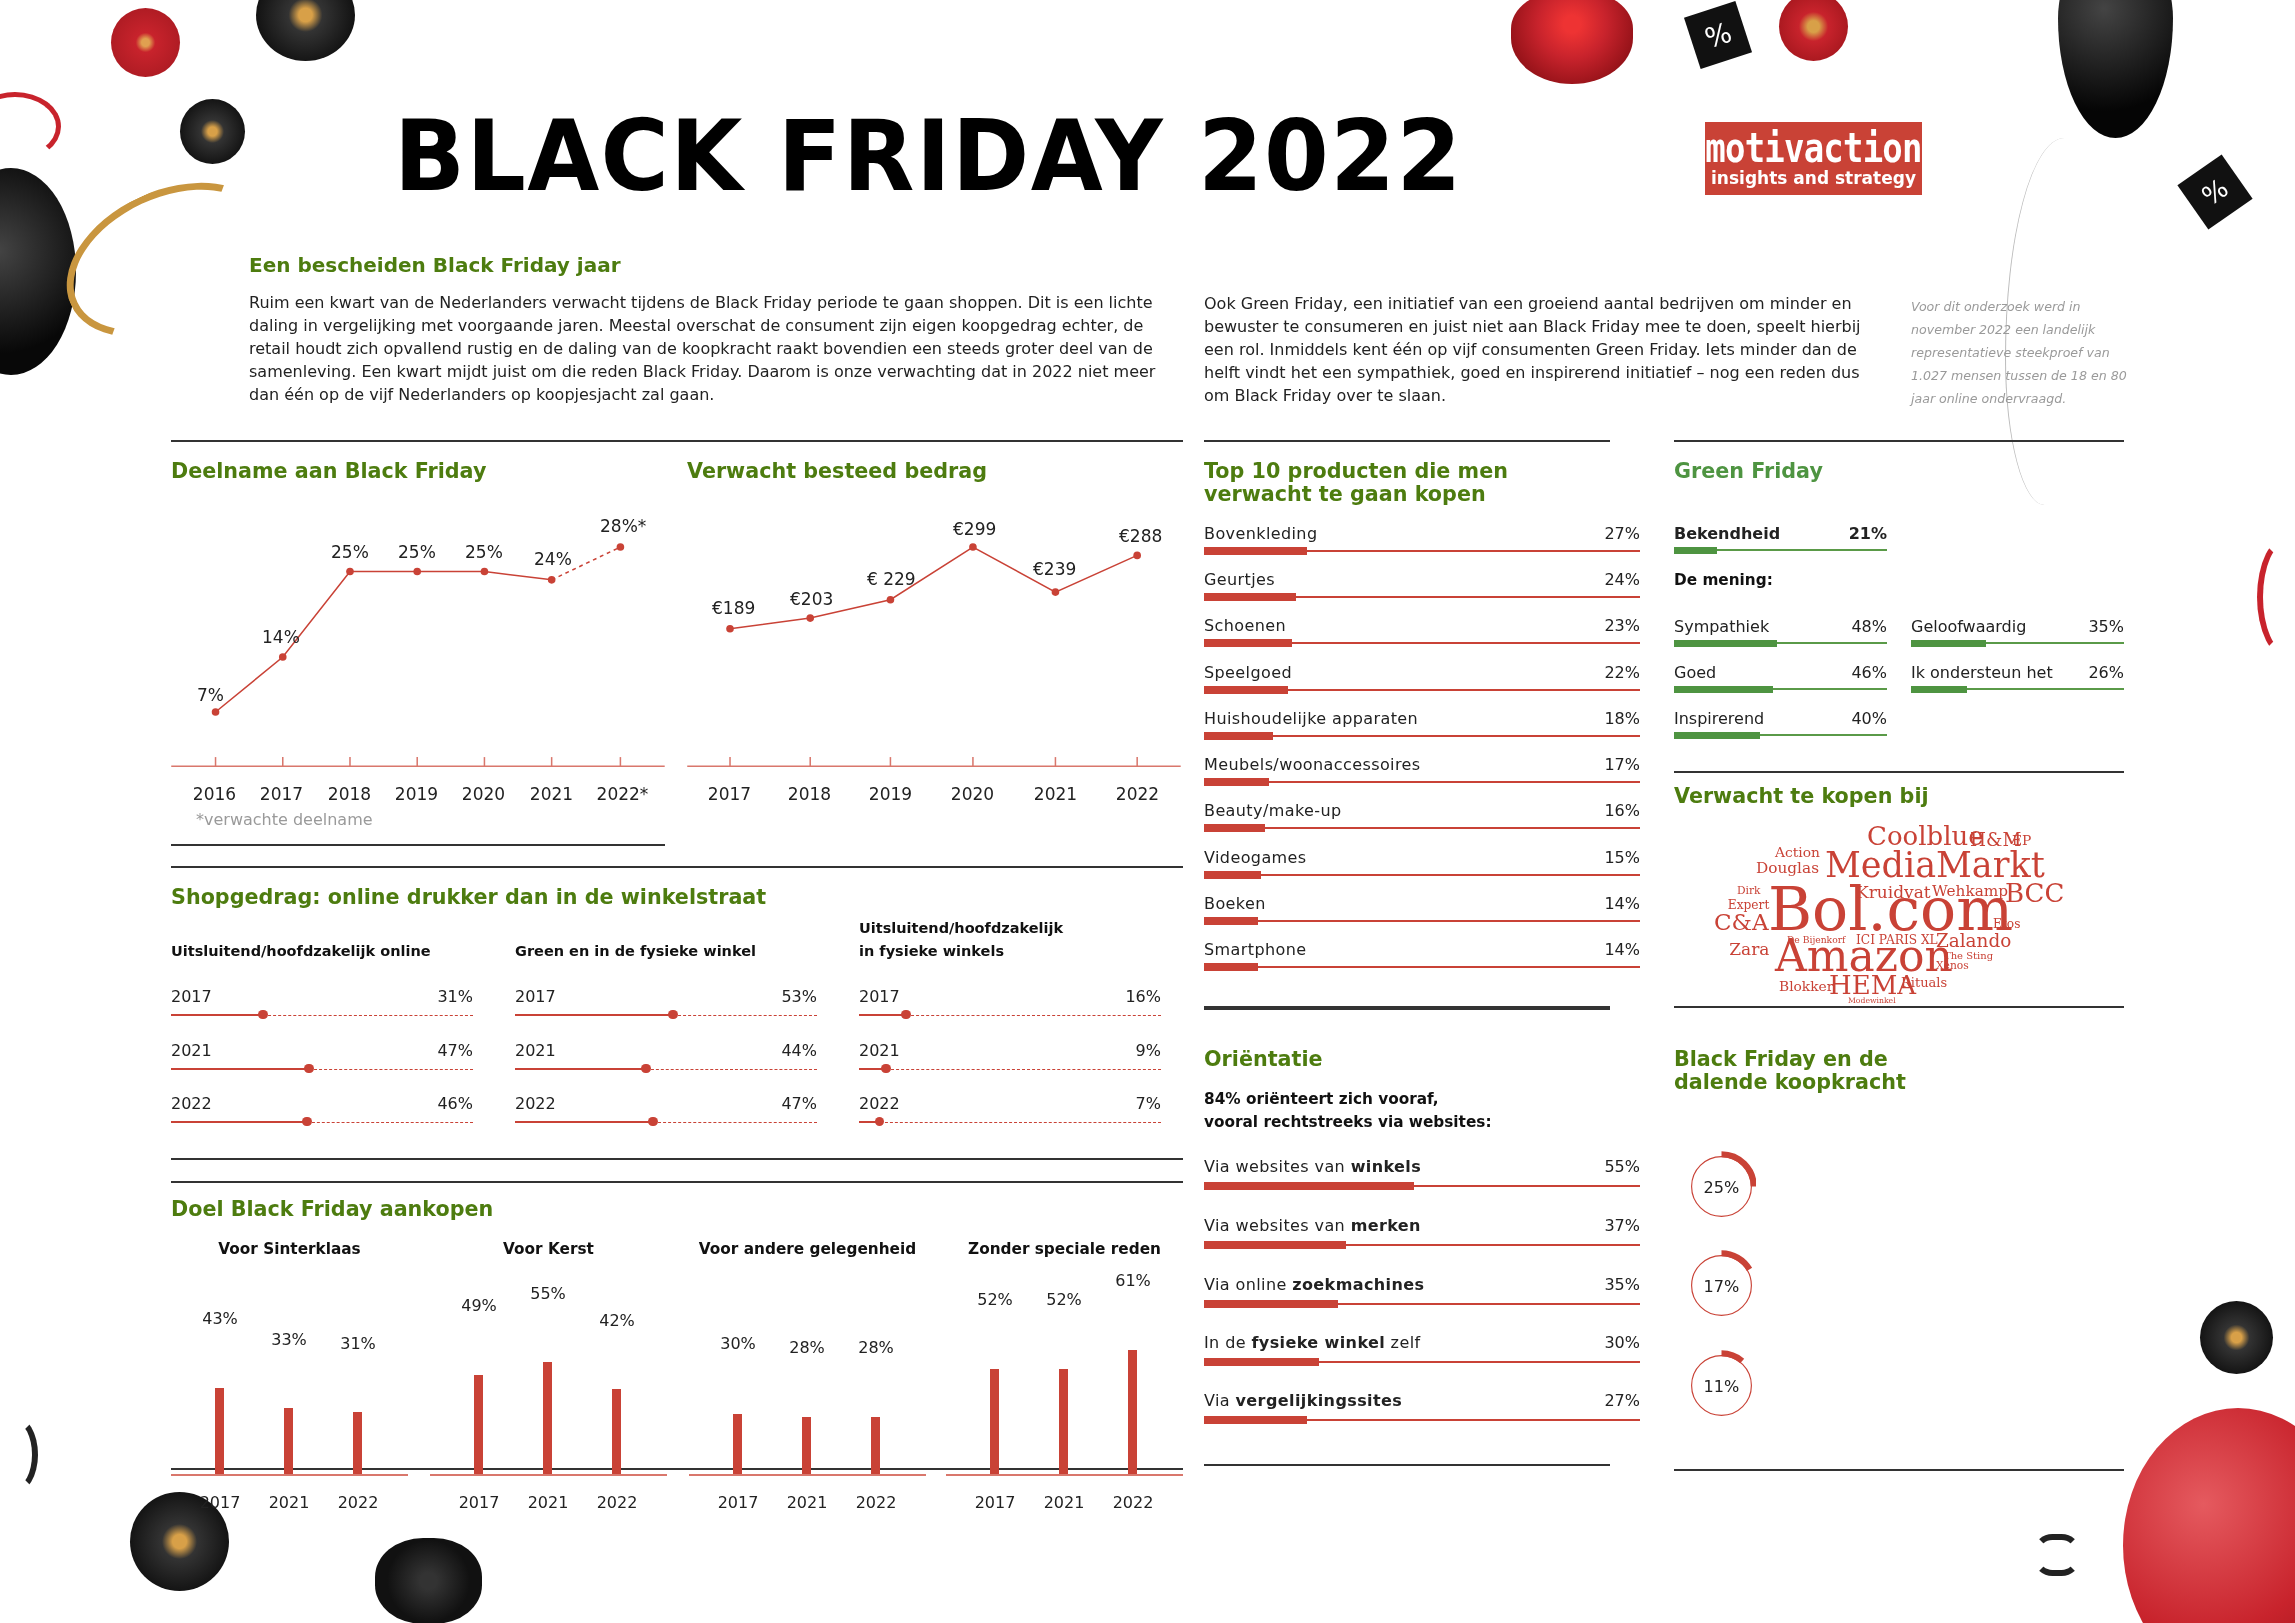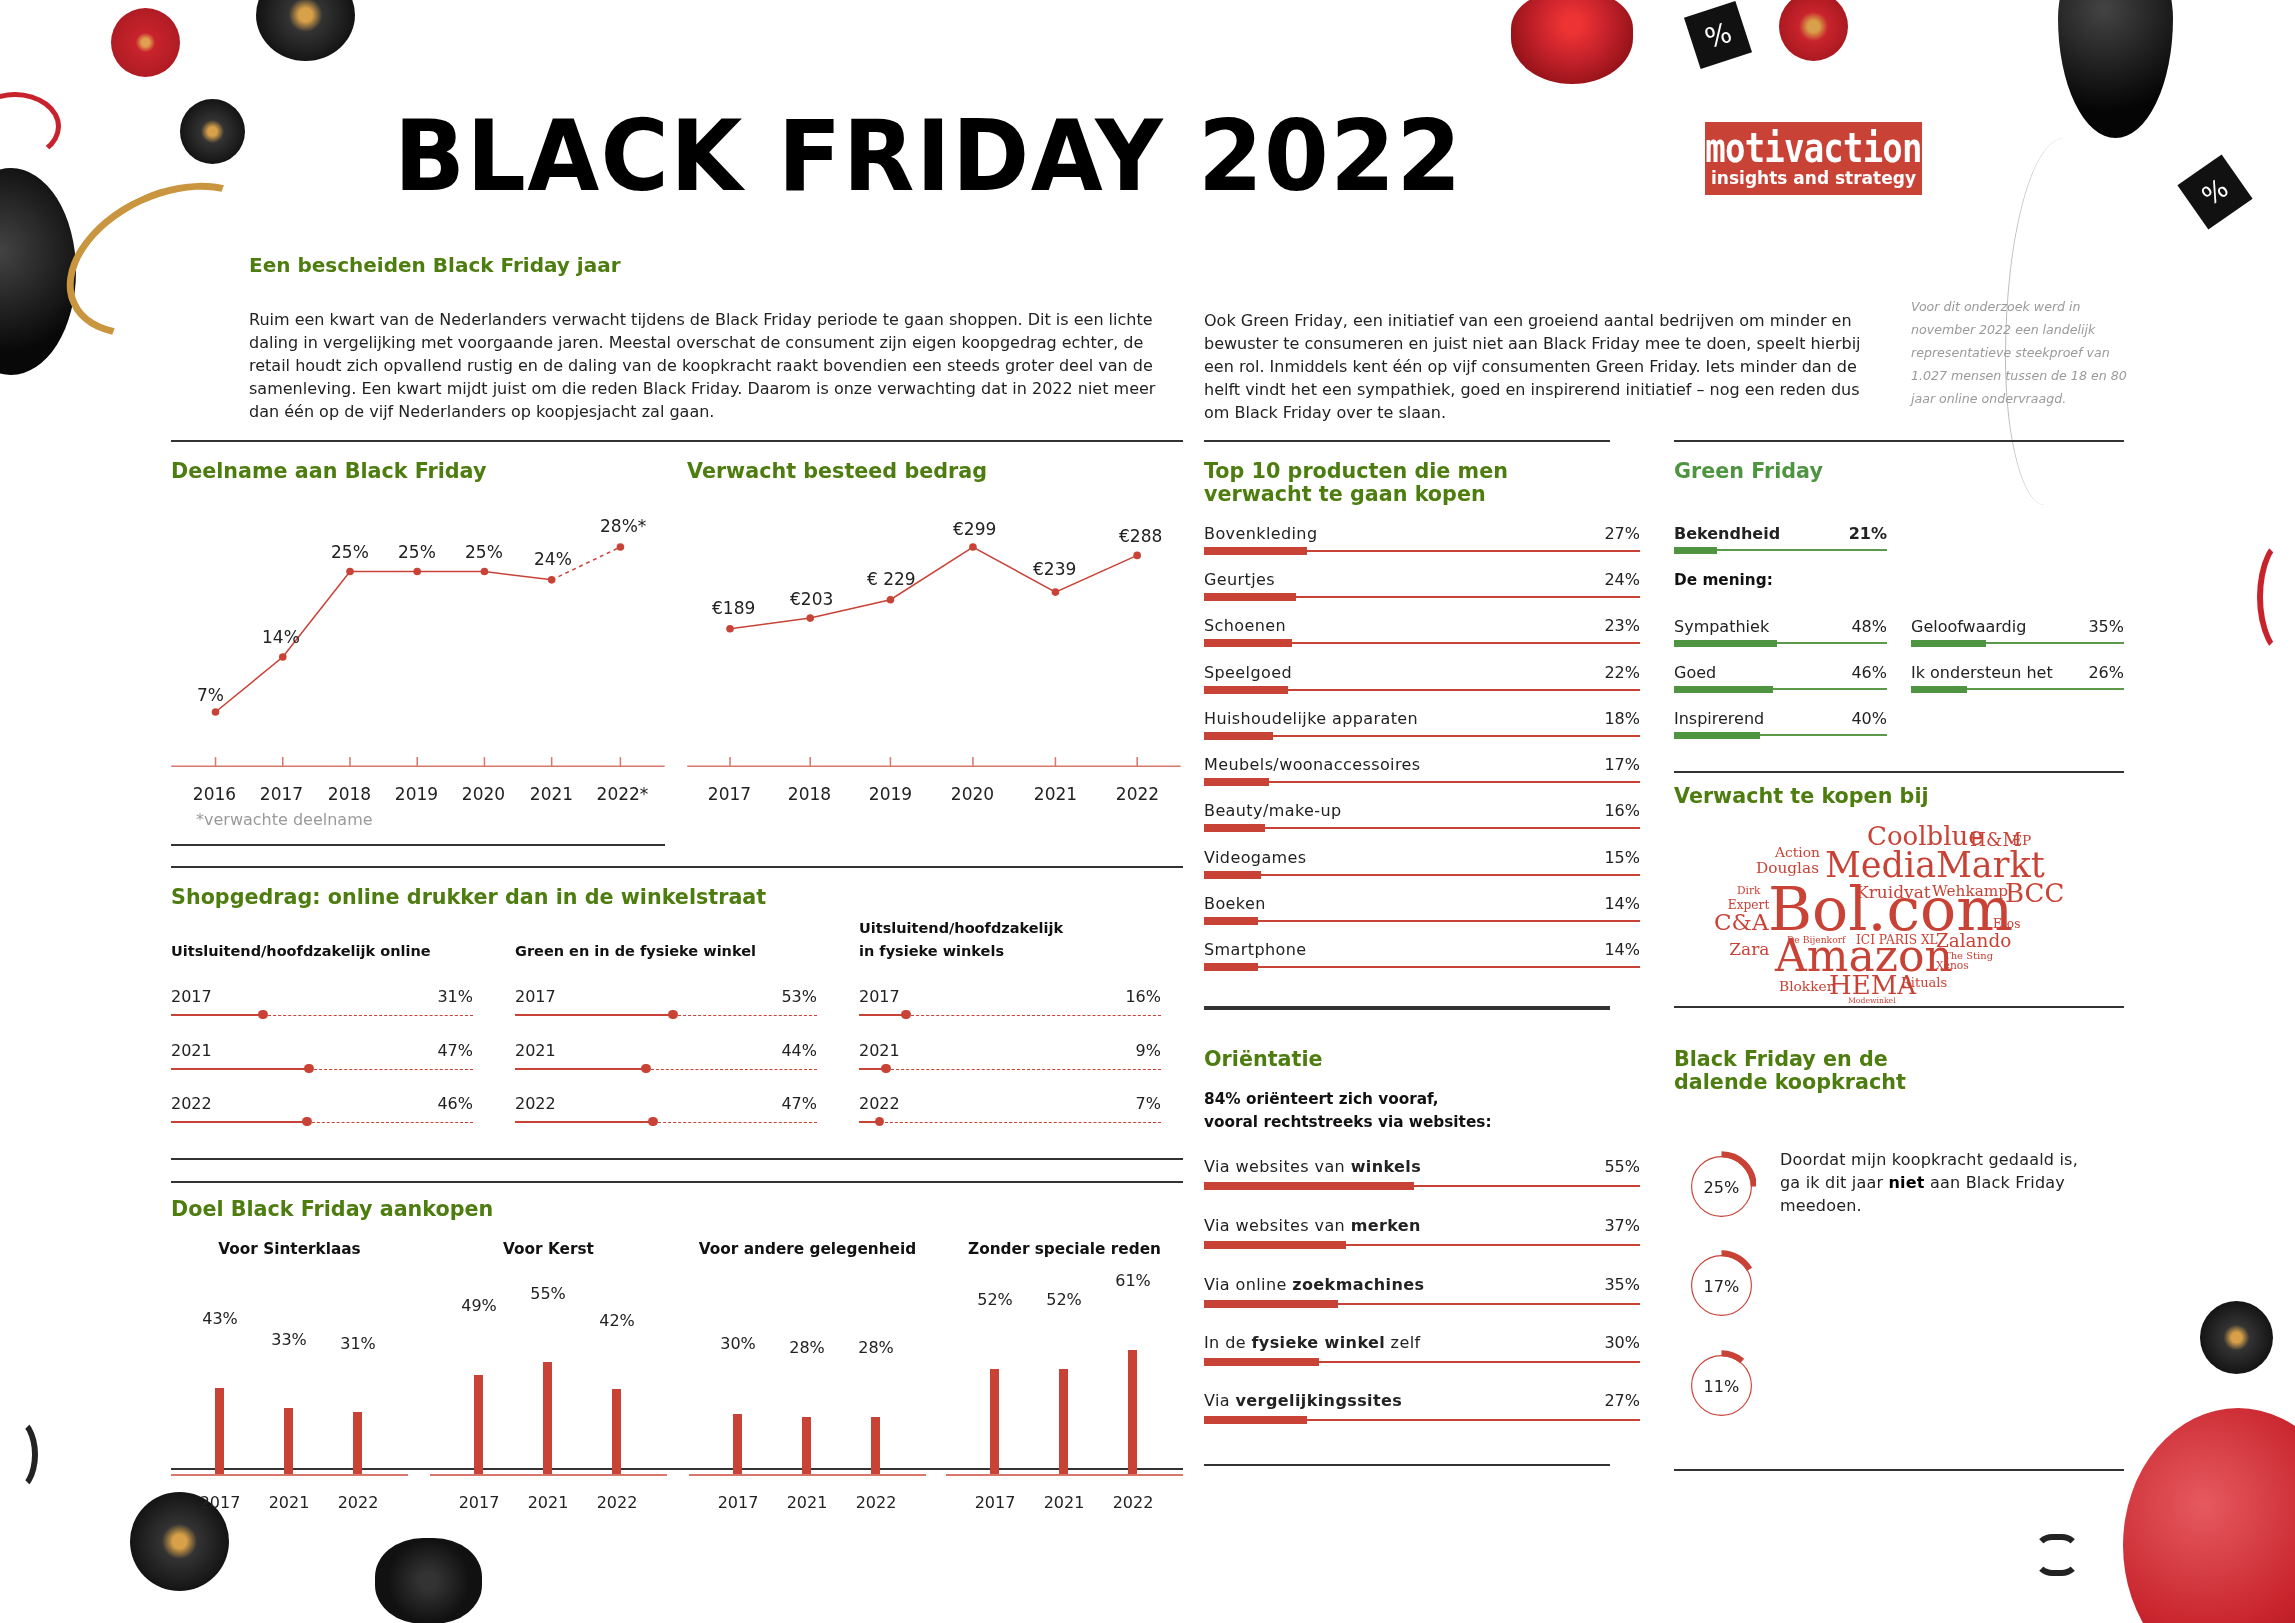--- a/index.html
+++ b/index.html
@@ -4,21 +4,21 @@
 <style>
   * { box-sizing: border-box; margin: 0; padding: 0; }
   html, body { width: 2295px; height: 1624px; background: #ffffff; overflow: hidden; }
   body { position: relative; font-family: "DejaVu Sans", "Liberation Sans", sans-serif; color: #111; }
   .abs { position: absolute; }
   .title { left: 394px; top: 107px; font-size: 98px; font-weight: 900; letter-spacing: 1.5px; font-family: "DejaVu Sans", sans-serif; color: #000; line-height: 1; transform: scaleX(0.95); transform-origin: left; }
   .logo { left: 1705px; top: 122px; width: 219px; width: 217px; height: 73px; background: #c94236; color: #fff; text-align: center; padding-top: 9.2px; }
   .logo .l1 { font-family: "DejaVu Sans Mono", monospace; font-weight: bold; font-size: 34px; line-height: 34px; letter-spacing: -0.8px; transform: scaleY(1.2); }
   .logo .l2 { font-family: "DejaVu Sans", sans-serif; font-weight: bold; font-size: 17px; line-height: 20px; margin-top: 3.1px; }
   h2 { font-family: "DejaVu Sans", sans-serif; font-size: 20.7px; font-weight: bold; color: #4d7c0f; line-height: 24px; }
-  .intro-text { font-size: 16px; line-height: 23px; color: #222; margin-top: 17px; }
+  .intro-text { font-size: 16px; line-height: 23px; color: #222; }
   .note { font-size: 12.6px; line-height: 23px; color: #9a9a9a; font-style: italic; }
   .hr { position: absolute; height: 1.5px; background: #333; }
   .chart-label { font-size: 17px; color: #222; position: absolute; text-align: center; }
   .axis-label { font-size: 17px; color: #222; position: absolute; text-align: center; width: 61px; margin-left: -31px; }
   .bar-row { position: absolute; width: 436px; height: 46px; }
   .bar-row .lbl { position: absolute; left: 0; top: 0; font-size: 16px; color: #222; letter-spacing: 0.4px; }
   .bar-row .val { position: absolute; right: 0; top: 0; font-size: 16px; color: #222; }
   .bar-row .track { position: absolute; left: 0; right: 0; top: 26px; height: 1.5px; background: #c94236; }
   .bar-row .fill { position: absolute; left: 0; top: 23px; height: 7.7px; background: #c94236; }
   .g-row { position: absolute; width: 213px; height: 46px; }
@@ -483,21 +483,20 @@
 <section>
   <h2 class="abs" style="left:1674px;top:1047px;">Black Friday en de</h2>
   <h2 class="abs" style="left:1674px;top:1070px;">dalende koopkracht</h2>
 
   <div class="donut-row" style="left:1687px;top:1148px;">
     <svg class="abs" style="left:0;top:0;" width="69" height="77" viewBox="0 0 90 100">
       <circle cx="45" cy="50" r="39" fill="none" stroke="#c94236" stroke-width="1.5"></circle>
       <path d="M45 8 A42 42 0 0 1 87 50" fill="none" stroke="#c94236" stroke-width="8"></path>
       <text x="45" y="58" text-anchor="middle" font-size="21" fill="#222" font-family="DejaVu Sans, sans-serif">25%</text>
     </svg>
-    <div class="txt"><span>Doordat mijn koopkracht gedaald is, ga ik dit jaar </span><b>niet</b><span> aan Black Friday meedoen.</span></div>
   </div>
 
   <div class="donut-row" style="left:1687px;top:1247px;">
     <svg class="abs" style="left:0;top:0;" width="69" height="77" viewBox="0 0 90 100">
       <circle cx="45" cy="50" r="39" fill="none" stroke="#c94236" stroke-width="1.5"></circle>
       <path d="M45 8 A42 42 0 0 1 81.5 29" fill="none" stroke="#c94236" stroke-width="8"></path>
       <text x="45" y="58" text-anchor="middle" font-size="21" fill="#222" font-family="DejaVu Sans, sans-serif">17%</text>
     </svg>
   </div>
 

